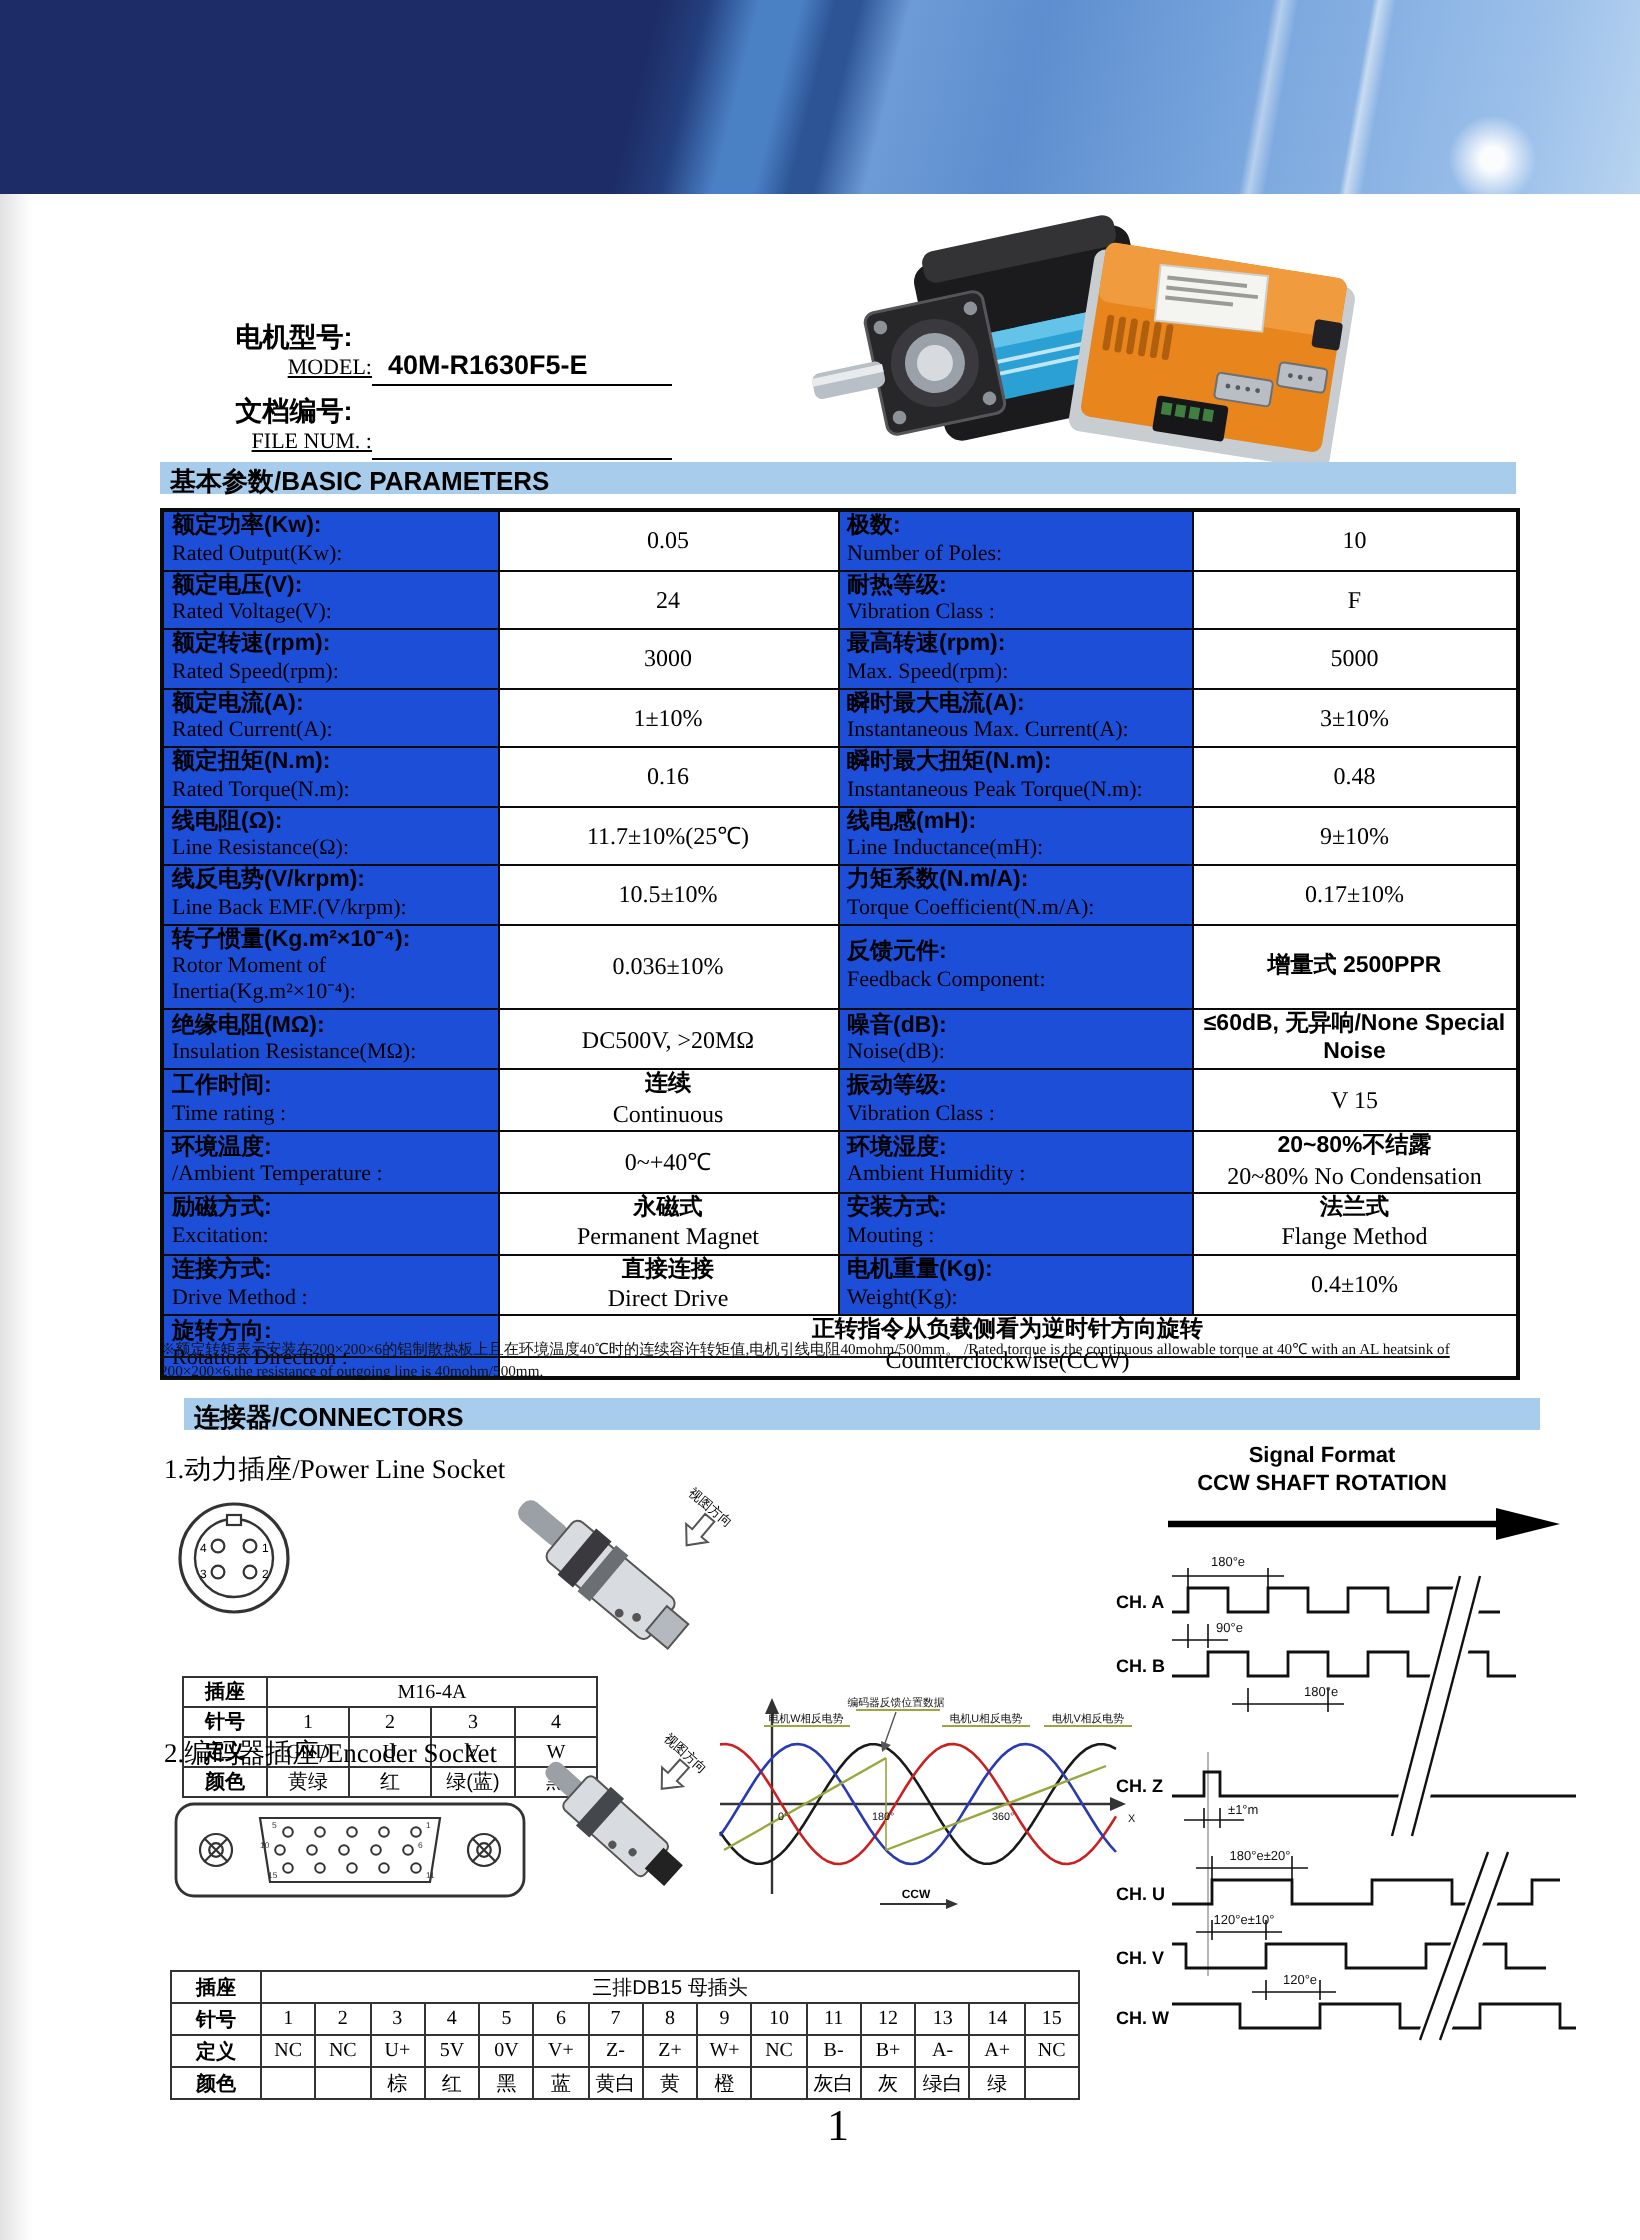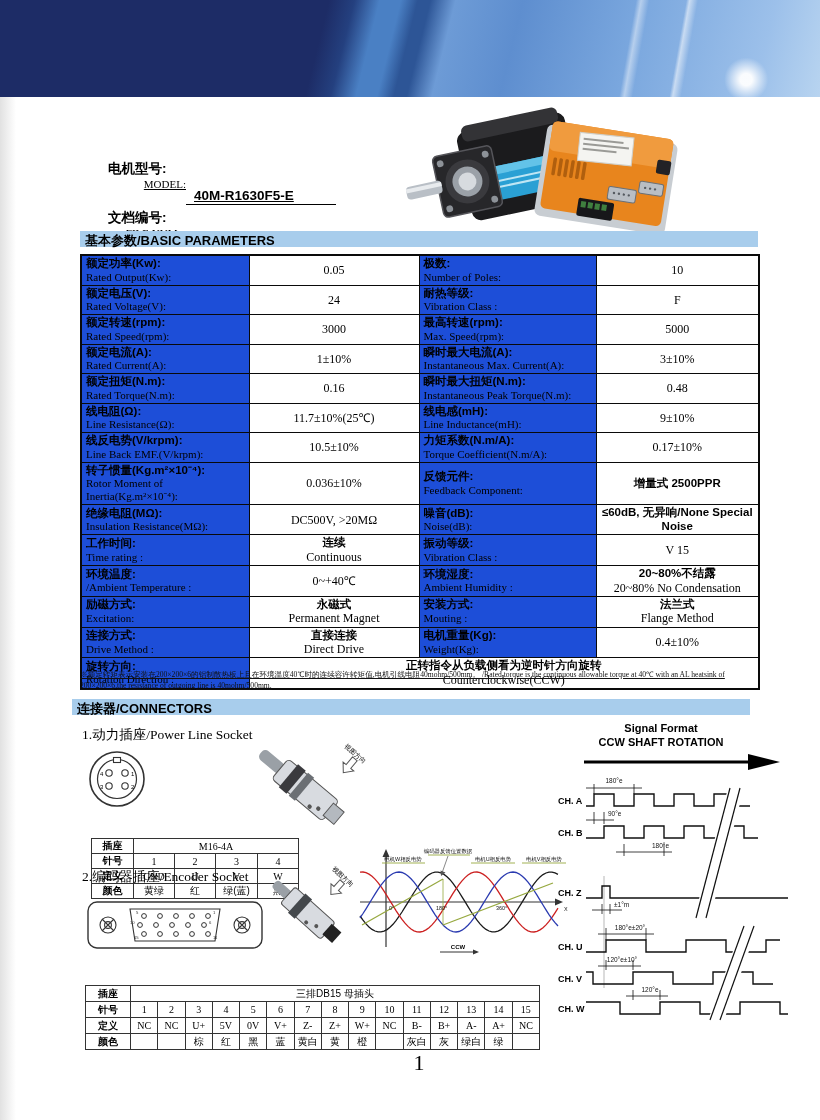--- a/index.html
+++ b/index.html
@@ -9,21 +9,21 @@
   
   #banner{left:0;top:0;width:820px;height:97px;
     background:
       radial-gradient(circle at 91% 82%, rgba(255,255,255,.95) 0 6px, rgba(255,255,255,0) 22px),
       linear-gradient(100deg, rgba(255,255,255,0) 76%, rgba(255,255,255,.45) 76.6%, rgba(255,255,255,0) 77.6%, rgba(255,255,255,0) 82%, rgba(255,255,255,.55) 82.4%, rgba(255,255,255,0) 83.4%),
       linear-gradient(104deg, #1d2c66 0%, #1d2c66 39%, #24407f 42%, #4a80c4 45%, #4a80c4 47.5%,
         #2d5596 49.5%, #2d5596 51%, #6d9bd6 54%, #5e8ecf 62%, #7aa7de 76%, #9cc0ea 92%, #b8d4f0 100%);}
   #edge-shade{left:0;top:97px;width:16px;height:1023px;
     background:linear-gradient(to right, rgba(120,120,120,.22), rgba(255,255,255,0));}
   
-  .mi-cn{font-weight:bold;font-size:13.5px;text-align:left;}
+  .mi-cn{font-weight:bold;font-size:13.5px;text-align:center;}
   .mi-en{font-size:11px;font-family:"Liberation Serif",serif;text-align:right;text-decoration:underline;}
   .mi-line{border-bottom:1.6px solid #000;width:150px;}
   .mi-val{font-weight:bold;font-size:13.5px;padding:0 0 1px 8px;}
   
   .bar{width:678px;height:16px;background:#a8cdec;font-weight:bold;font-size:13px;
        line-height:20px;padding-left:5px;box-sizing:border-box;}
   
   table.params{border-collapse:collapse;table-layout:fixed;width:678px;border:2px solid #0a0a0a;}
   table.params td{border:1.5px solid #0a0a0a;padding:1px 4px;vertical-align:middle;box-sizing:border-box;}
   table.params tr{height:27.5px;}
@@ -122,21 +122,21 @@
       <rect x="250" y="46" width="14" height="14" rx="2" fill="#222226"></rect>
     </g>
   </svg>
 
   <div class="abs" style="left:108px;top:160px;width:240px;">
     <div style="display:flex;">
       <div style="width:78px;">
         <div class="mi-cn">电机型号:</div>
         <div class="mi-en">MODEL:</div>
       </div>
-      <div class="mi-line" style="margin-top:26px;text-decoration:underline;">
+      <div class="mi-line" style="margin-top:14px;">
         <span class="mi-val">40M-R1630F5-E</span>
       </div>
     </div>
     <div style="display:flex;margin-top:4px;">
       <div style="width:78px;">
         <div class="mi-cn">文档编号:</div>
         <div class="mi-en">FILE NUM. :</div>
       </div>
       <div class="mi-line" style="margin-top:14px;">
         <span class="mi-val"></span>
@@ -375,21 +375,21 @@
           <td class="val" colspan="3">
             <div class="cn">正转指令从负载侧看为逆时针方向旋转</div>
             <div class="en">Counterclockwise(CCW)</div>
           </td>
         </tr>
       </tbody>
   </table>
 
   <div id="footnote" class="abs" style="left:80px;top:670px;">※额定转矩表示安装在200×200×6的铝制散热板上且在环境温度40℃时的连续容许转矩值,电机引线电阻40mohm/500mm。 /Rated torque is the continuous allowable torque at 40℃ with an AL heatsink of 200×200×6,the resistance of outgoing line is 40mohm/500mm.</div>
 
-  <div class="abs bar" style="left:72px;top:699px;">连接器/CONNECTORS</div>
+  <div class="abs bar" style="left:92px;top:699px;">连接器/CONNECTORS</div>
 
   <div class="abs conn-h" style="left:82px;top:726px;">1.动力插座/Power Line Socket</div>
 
   <svg class="abs" style="left:86px;top:748px;" width="62" height="62" viewBox="0 0 62 62">
     <circle cx="31" cy="31" r="27" fill="#fff" stroke="#333" stroke-width="1.6"></circle>
     <circle cx="31" cy="31" r="19.5" fill="none" stroke="#333" stroke-width="1.2"></circle>
     <rect x="27.5" y="9.5" width="7" height="5" fill="#fff" stroke="#333" stroke-width="1.1"></rect>
     <circle cx="23" cy="25" r="3.2" fill="none" stroke="#333" stroke-width="1.1"></circle>
     <circle cx="39" cy="25" r="3.2" fill="none" stroke="#333" stroke-width="1.1"></circle>
     <circle cx="23" cy="38" r="3.2" fill="none" stroke="#333" stroke-width="1.1"></circle>

